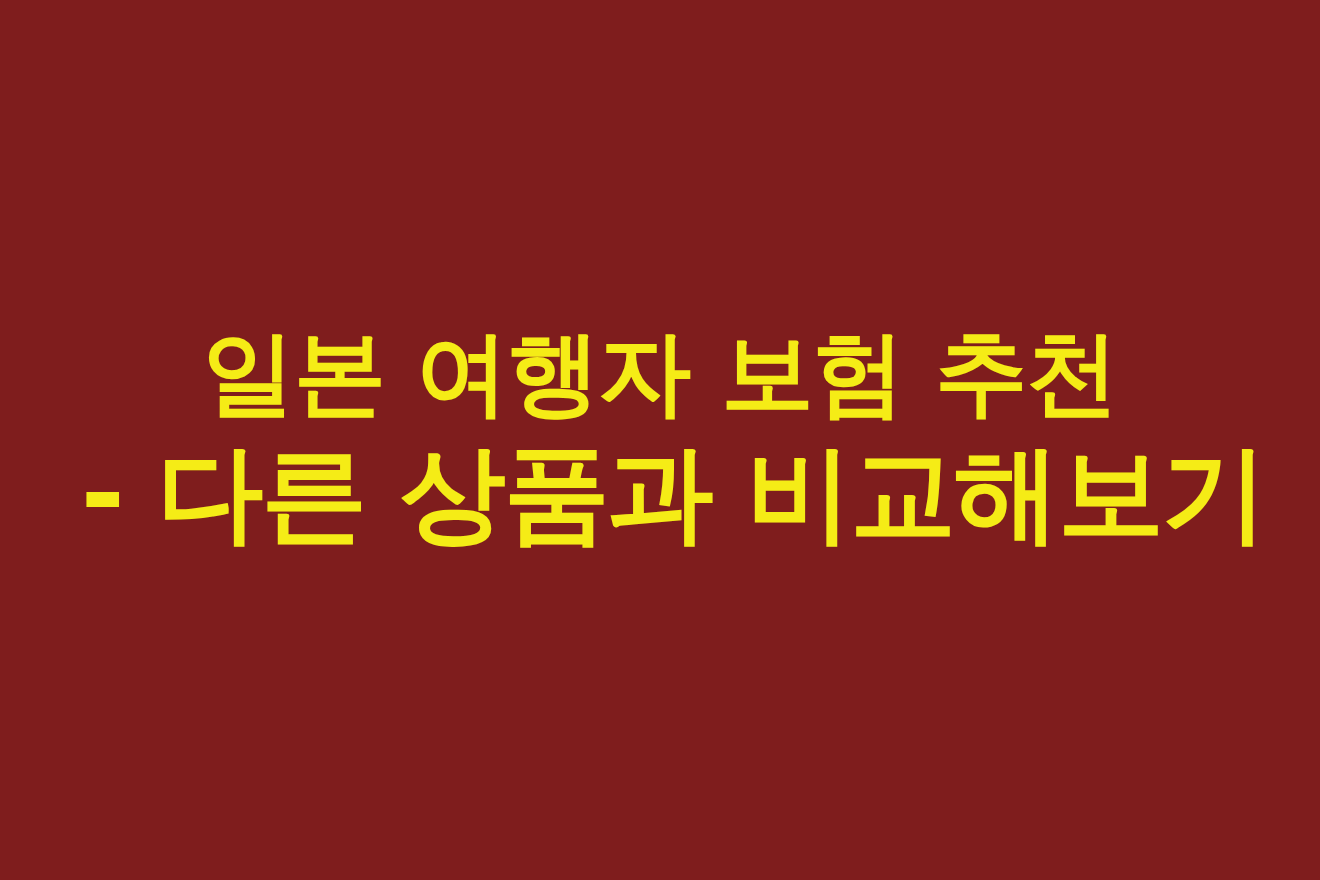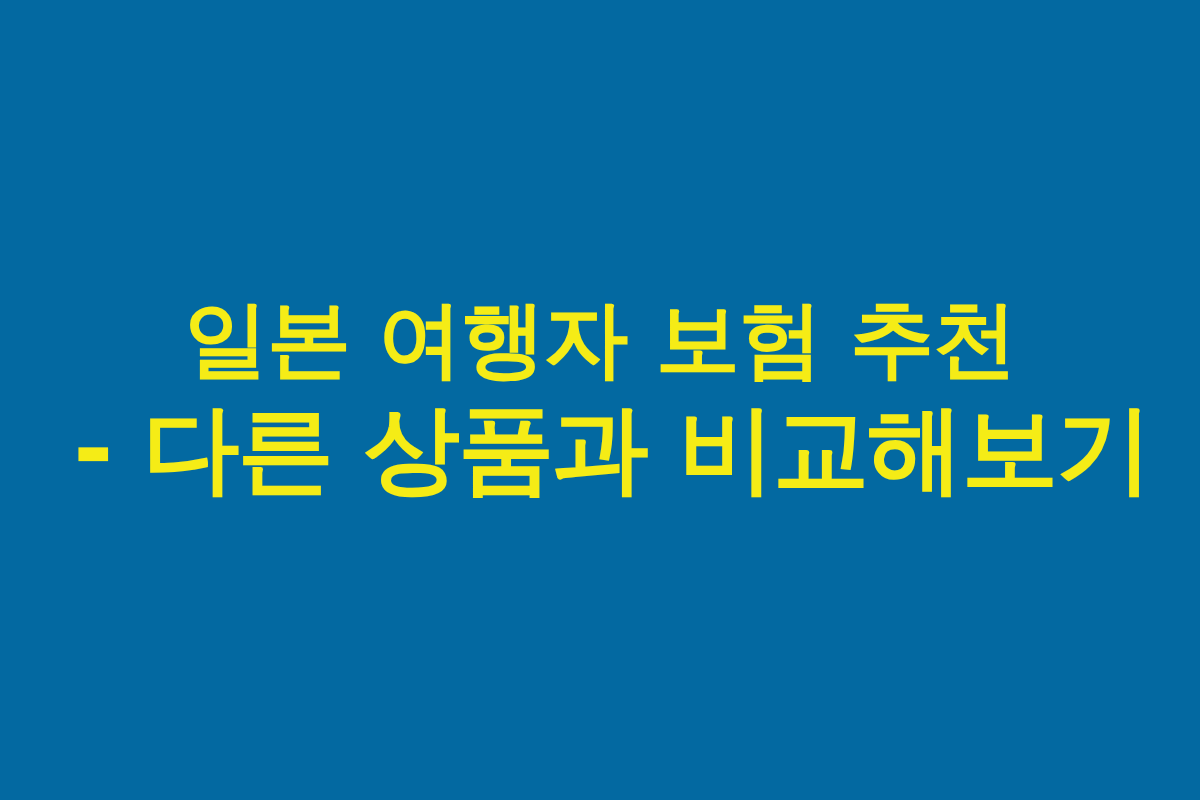--- a/index.html
+++ b/index.html
@@ -53,21 +53,21 @@
   }
 
   .title-line.line-2 {
     letter-spacing: -2px;
     margin-left: 24px;
   }
 </style>
 </head>
 <body>
 
-<div id="banner" style="background: #0369a1;">
+<div id="banner" style="background: #7f1d1d;">
 
   <div id="title-block">
 
     <span class="title-line line-1" style="color: rgb(245, 236, 22); font-size: 84.0667px;">일본 여행자 보험 추천</span>
 
     <span class="title-line line-2" style="color: rgb(245, 236, 22); font-size: 96.46px;">- 다른 상품과 비교해보기</span>
 
   </div>
 
 </div>

